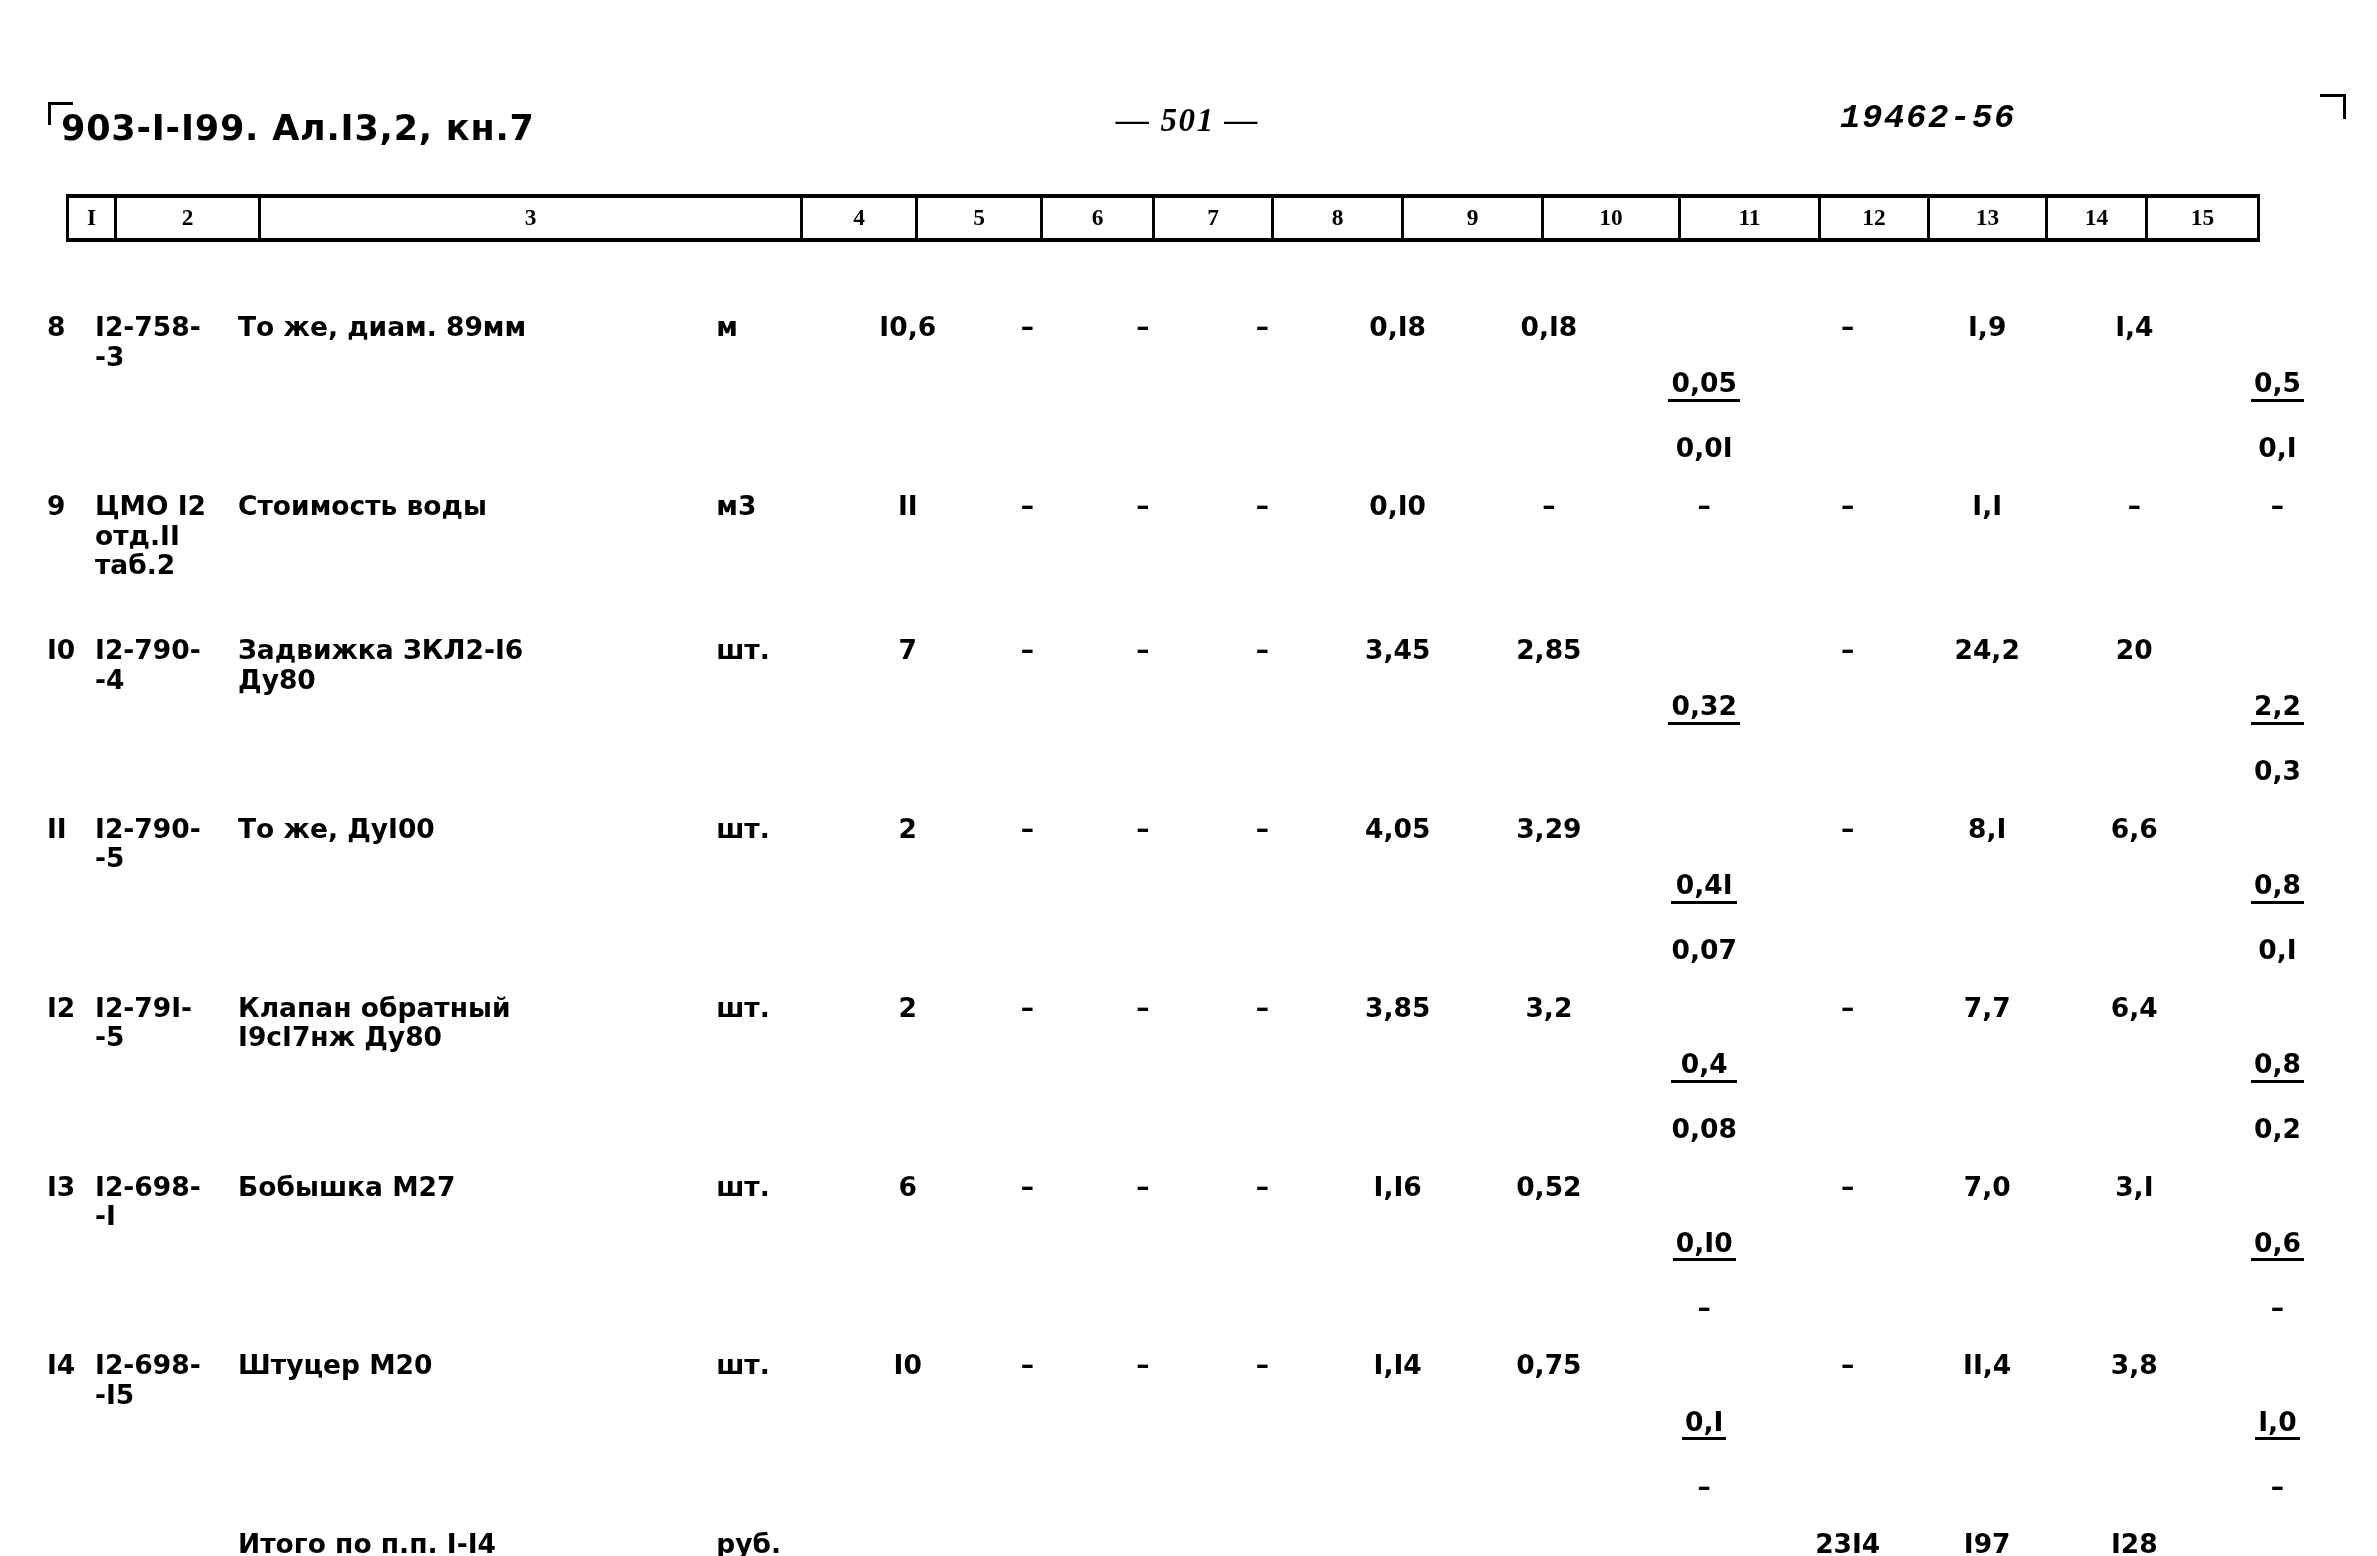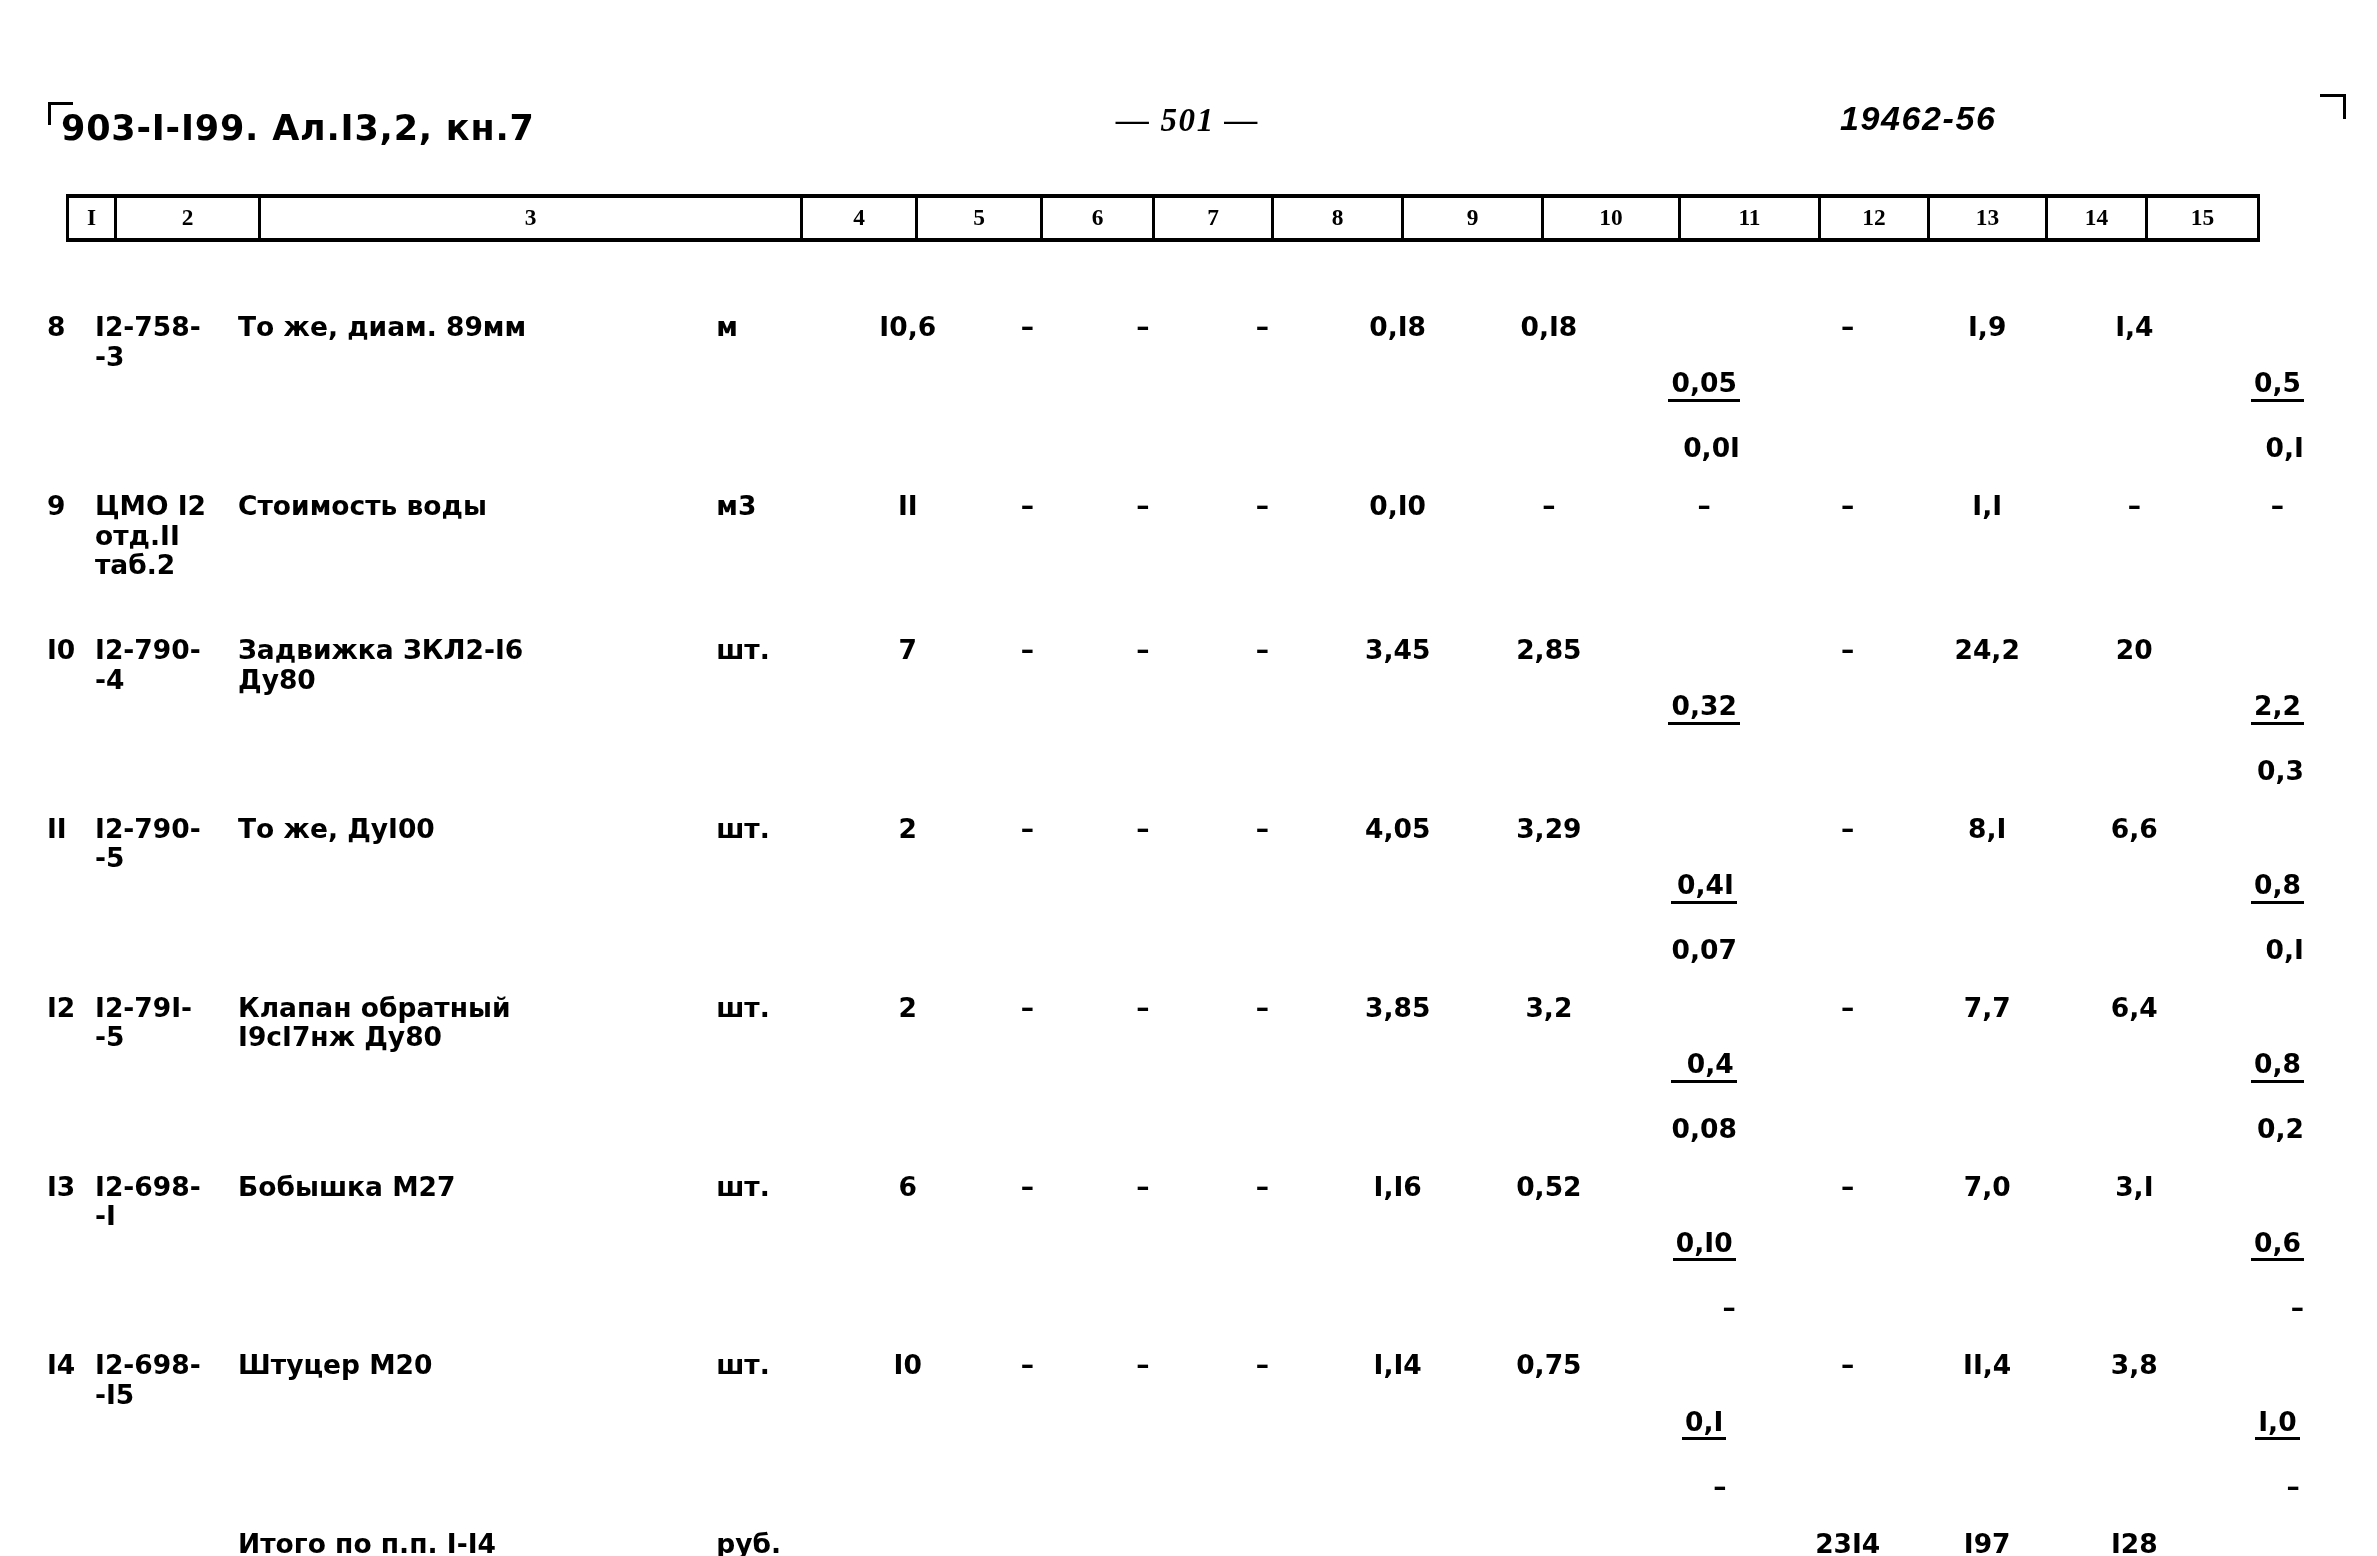--- a/index.html
+++ b/index.html
@@ -52,21 +52,21 @@
     font-family:"Liberation Serif", serif;
     font-style:italic;
     font-weight:bold;
     font-size:33px;
     letter-spacing:1.6px;
     white-space:nowrap;
   }
   .archive-no{
     position:absolute;
     left:1840px; top:-9.4px;
-    font-family:Liberation Sans, sans-serif;
+    font-family:Liberation Mono, monospace;
     font-style:italic;
     font-weight:bold;
     font-size:34px;
     letter-spacing:1.6px;
     white-space:nowrap;
   }
 
   
   .colbar{
     position:absolute;
@@ -126,21 +126,21 @@
   .c-s14    {width:140px; text-align:center;}
   .c-s15    {width:140px; text-align:center;}
 
   
   .shift-1 { padding-top:0px; }
   .shift-2 { padding-top:33px; }
 
   
   .frac{
     display:inline-block;
-    text-align:right;
+    text-align:center;
     line-height:1.05;
   }
   .frac .top{
     display:block;
     border-bottom:3.9px solid #000;
     padding:0 3.1px 1.6px 3.1px;
   }
   .frac .bot{
     display:block;
     padding-top:4.7px;

